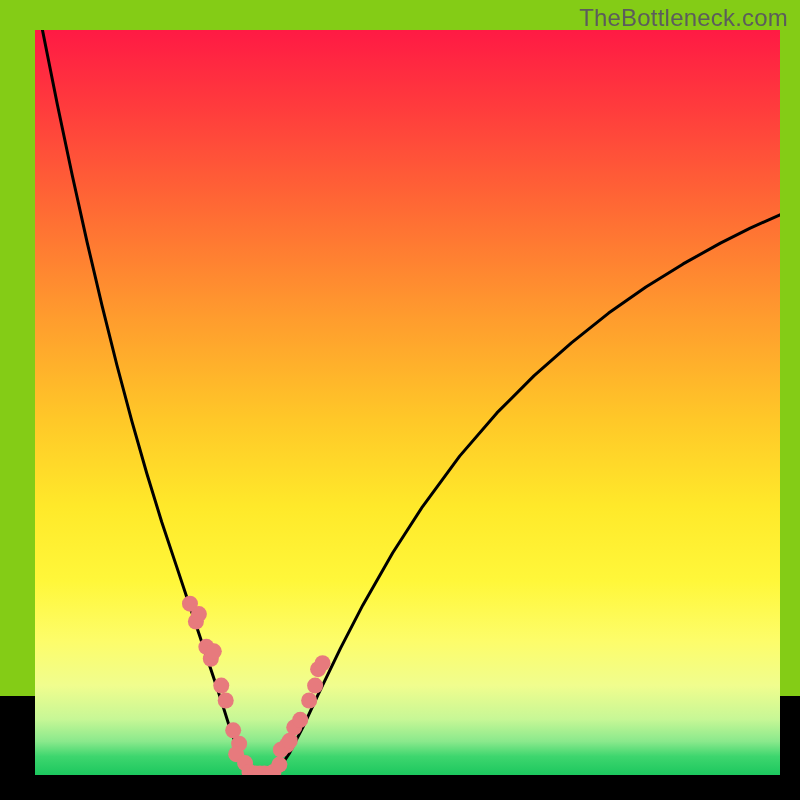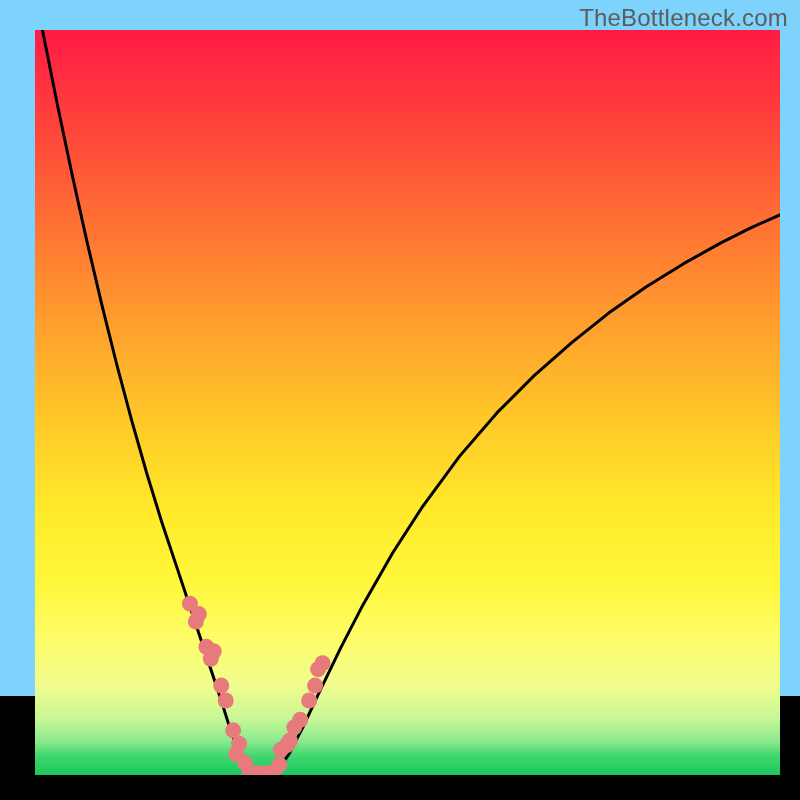--- a/index.html
+++ b/index.html
@@ -10,21 +10,21 @@
     background: #000;
     font-family: Arial, Helvetica, sans-serif;
     overflow: hidden;
   }
   .frame {
     position: absolute;
     left: 0;
     top: 0;
     width: 800px;
     height: 696px;
-    background: #7dd3fc;
+    background: #84cc16;
   }
   .plot {
     position: absolute;
     left: 35px;
     top: 30px;
     width: 745px;
     height: 745px;
     background: linear-gradient(to bottom,
       #ff1a44 0%,
       #ff3a3d 10%,

